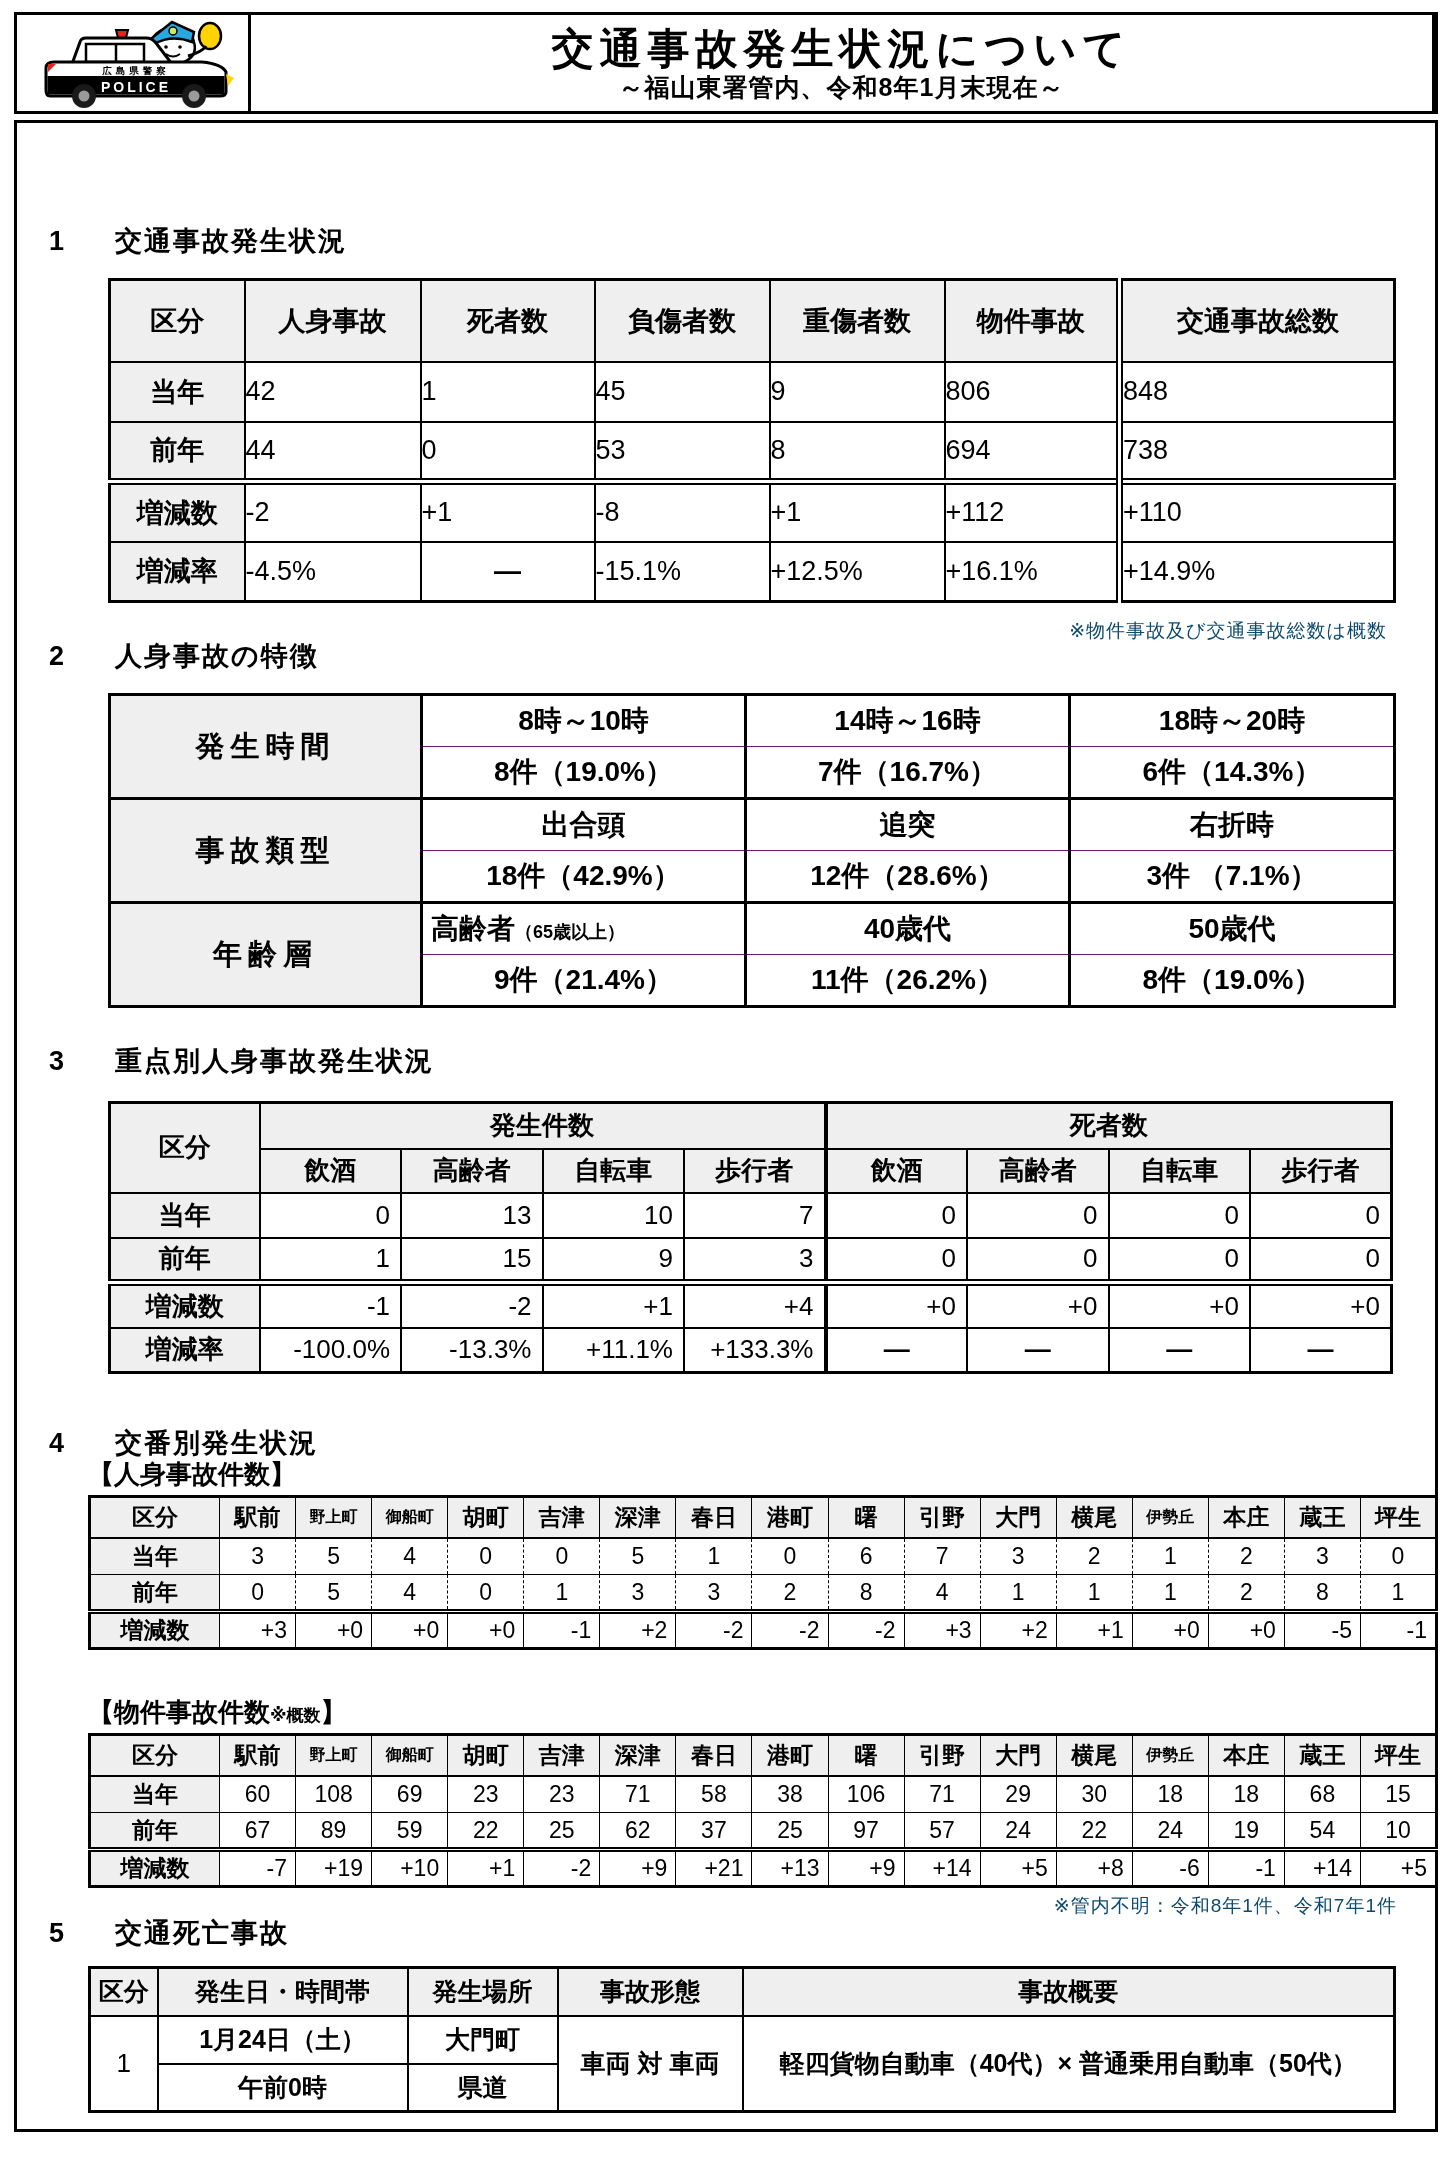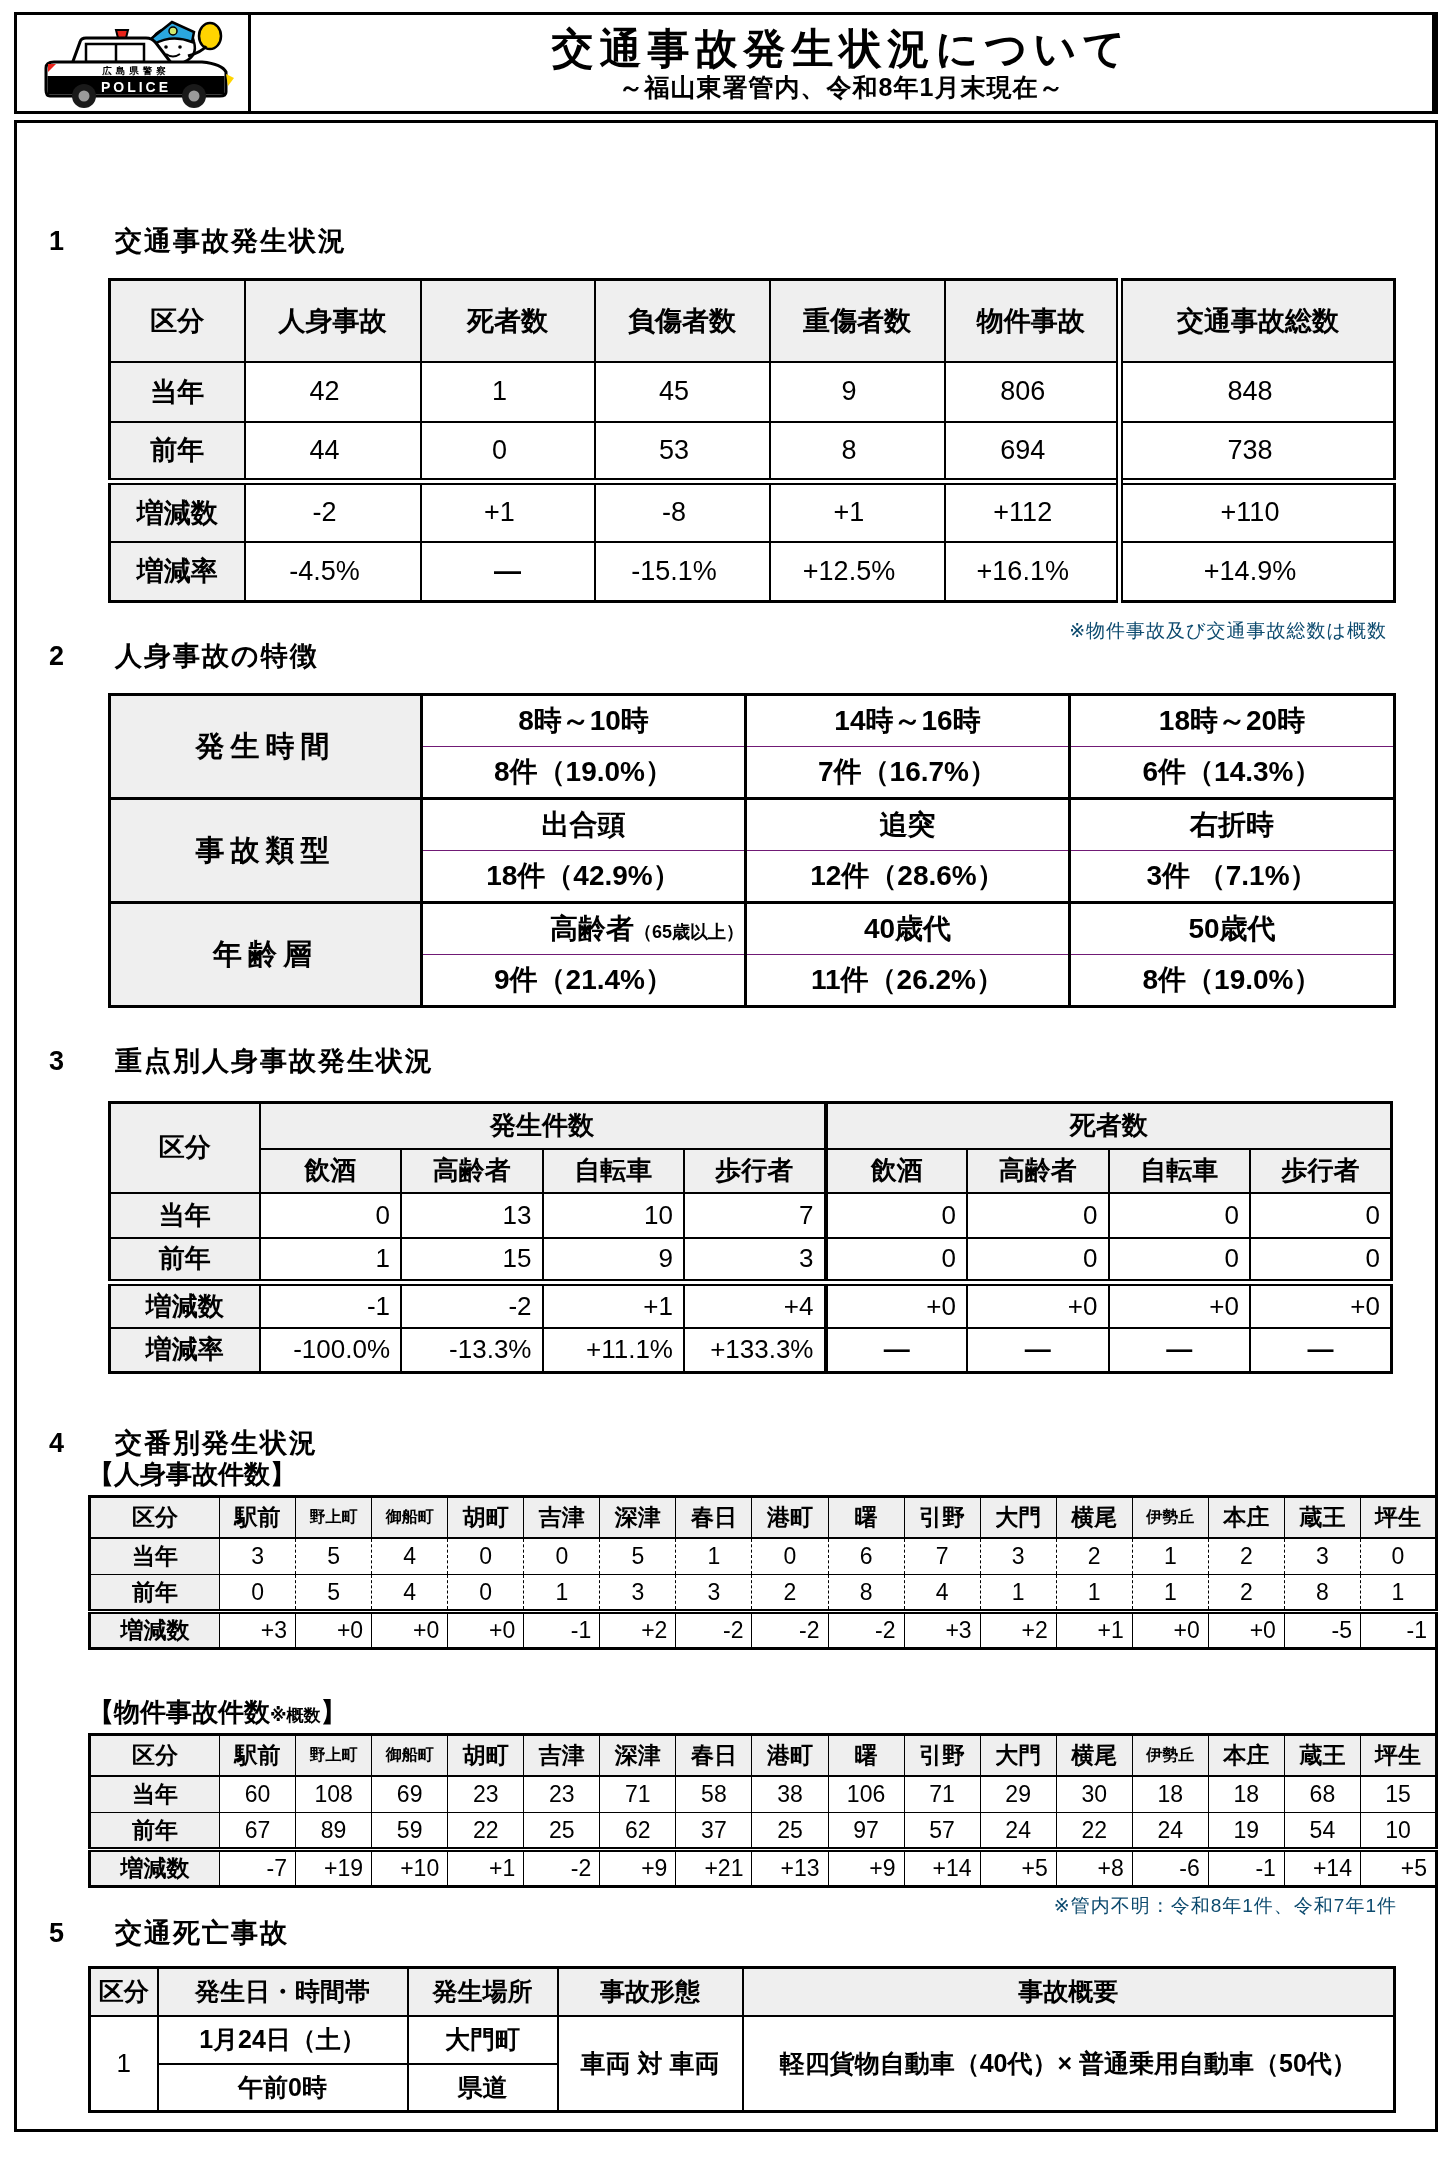--- a/index.html
+++ b/index.html
@@ -28,35 +28,35 @@
   table{border-collapse:collapse;table-layout:fixed;position:absolute;background:#fff}
   th,td{overflow:hidden;white-space:nowrap}
 
   
   .t1{left:91px;top:155px;width:1285px;border:3px solid #000;font-size:27px}
   .t1 th,.t1 td{border:2px solid #000}
   .t1 tr.head{height:82px}
   .t1 tr.head th{background:#efefef;font-weight:bold}
   .t1 tr.data{height:60px}
   .t1 th.rl{background:#efefef;font-weight:bold}
-  .t1 td{text-align:center;padding-right:16px;font-weight:normal}
+  .t1 td{text-align:left;padding-right:16px;font-weight:normal}
   .t1 tr.dblrow th,.t1 tr.dblrow td{border-top:7px double #000}
   .t1 td:nth-of-type(6){border-left:7px double #000}
   .t1 tr.head th:nth-child(7){border-left:7px double #000}
   .t1 td.dash{text-align:center;padding-right:0;font-weight:bold}
 
   
   .t2{left:91px;top:570px;width:1285px;border:3px solid #000}
   .t2 th,.t2 td{border-left:3px solid #000;border-right:3px solid #000}
   .t2 tr{height:52px}
   .t2 th.rl{background:#efefef;font-weight:bold;font-size:29px;letter-spacing:6px}
   .t2 tr.gstart th,.t2 tr.gstart td{border-top:3px solid #000}
   .t2 tr.vrow td{border-top:1px solid #701a75}
   .t2 td{text-align:center;font-weight:bold;font-size:28px}
-  .t2 td.agel{text-align:right;padding-left:8px}
+  .t2 td.agel{text-align:left;padding-left:8px}
   .t2 .small{font-size:18px}
 
   
   .t3{left:91px;top:978px;width:1285px;border:3px solid #000;font-size:26px}
   .t3 th,.t3 td{border:2px solid #000}
   .t3 tr.gh{height:46px}
   .t3 tr.sh{height:44px}
   .t3 tr.data{height:45px}
   .t3 th{background:#efefef;font-weight:bold}
   .t3 td{text-align:right;padding-right:10px}

